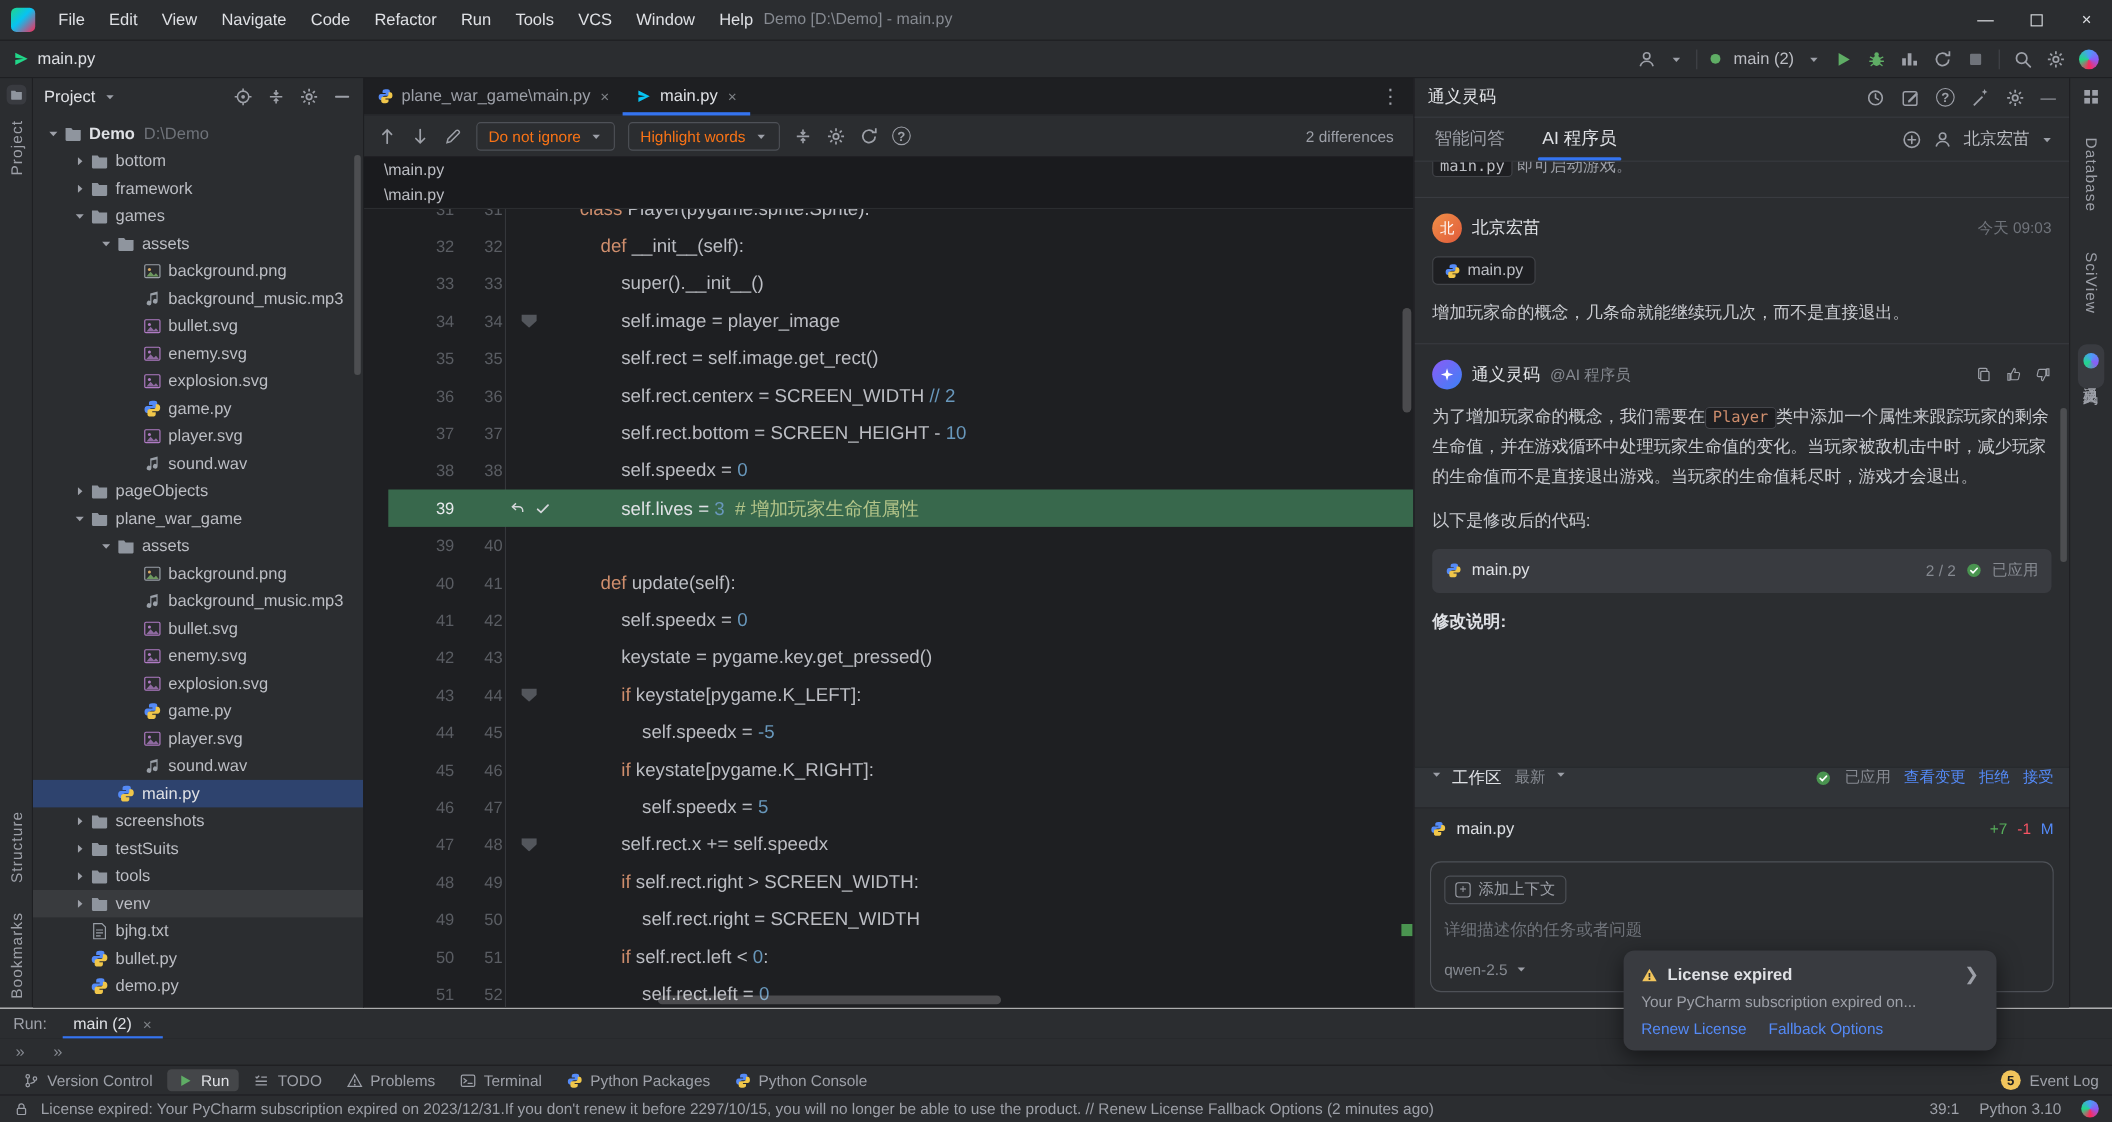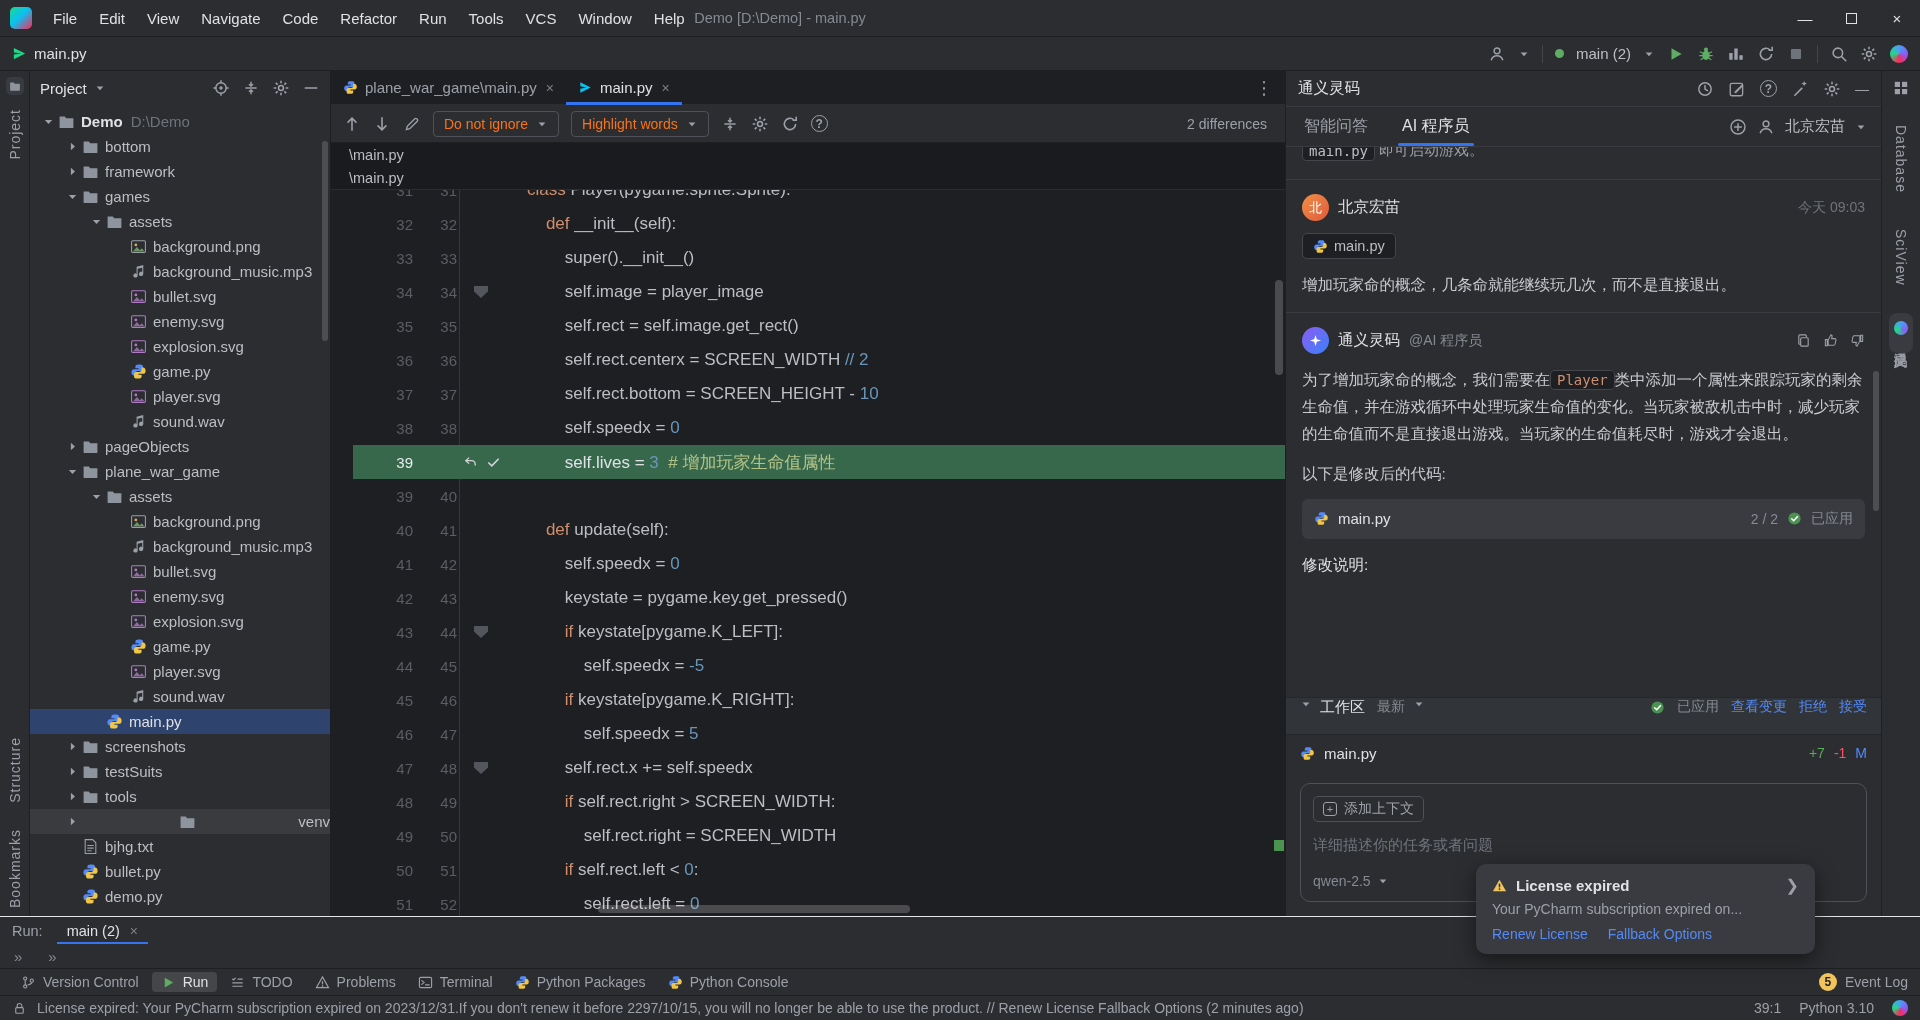--- a/index.html
+++ b/index.html
@@ -126,21 +126,21 @@
 .mname{color:#dfe1e5;font-size:15.5px;}
 .mtag{color:#868a91;font-size:14px;}
 .mtime{margin-left:auto;color:#6f737a;font-size:14px;}
 .micons{margin-left:auto;display:flex;gap:12px;}
 .fchip{display:inline-flex;align-items:center;gap:6px;margin:12px 0 0 0;padding:4px 10px;background:#1e1f22;border:1px solid #43454a;border-radius:5px;font-size:14.5px;color:#bcbec4;}
 .mtext{margin-top:12px;color:#c9cbd0;font-size:15.5px;line-height:1.75;}
 .fcard{margin-top:12px;height:40px;display:flex;align-items:center;gap:9px;background:#393b40;border-radius:6px;padding:0 12px;}
 .fcard .fname{color:#dfe1e5;font-size:15px;}
 .fcard .fprog{margin-left:auto;color:#868a91;font-size:14px;}
 .fcard .fapplied{color:#868a91;font-size:14px;}
-.note-label{margin-top:16px;color:#dfe1e5;font-weight:normal;font-size:15.5px;}
+.note-label{margin-top:16px;color:#dfe1e5;font-weight:bold;font-size:15.5px;}
 .ws{margin-top:auto;}
 .ws-bar{height:37px;display:flex;align-items:flex-start;gap:8px;padding:0 14px;background:#313438;border-top:1px solid #26282b;}
 .ws-label{color:#dfe1e5;font-size:15px;}
 .ws-latest{color:#868a91;font-size:14px;margin-left:4px;}
 .ws-right{margin-left:auto;display:flex;align-items:center;gap:12px;}
 .ws-applied{color:#868a91;font-size: 14px;}
 .ws-link{color:#548af7;font-size:14px;cursor:pointer;}
 .ws-file{height:37px;display:flex;align-items:center;gap:9px;padding:0 14px;background:#2b2d30;border-top:1px solid #26282b;font-size:15px;color:#dfe1e5;}
 .ws-stats{margin-left:auto;display:flex;gap:9px;font-size:14px;}
 .ws-stats .plus{color:#57ad5b;}
@@ -643,21 +643,21 @@
                 <path d="M6 3.5l5 4.5-5 4.5z" fill="#9da0a8"></path>
               </svg>
             </span>
             <span class="ic ticon">
               <svg viewBox="0 0 16 16">
                 <path d="M1.5 3.2h4.9l1.3 1.7h6.8v8.4a.9.9 0 0 1-.9.9H2.4a.9.9 0 0 1-.9-.9z" fill="#8f959e"></path>
               </svg>
             </span>
             <span class="tlabel">tools</span>
           </div>
-          <div class="trow muted" style="padding-left: 32px; justify-content: space-between;">
+          <div class="trow muted" style="padding-left: 32px;">
             <span class="ic tchev">
               <svg viewBox="0 0 16 16">
                 <path d="M6 3.5l5 4.5-5 4.5z" fill="#9da0a8"></path>
               </svg>
             </span>
             <span class="ic ticon">
               <svg viewBox="0 0 16 16">
                 <path d="M1.5 3.2h4.9l1.3 1.7h6.8v8.4a.9.9 0 0 1-.9.9H2.4a.9.9 0 0 1-.9-.9z" fill="#8f959e"></path>
               </svg>
             </span>

